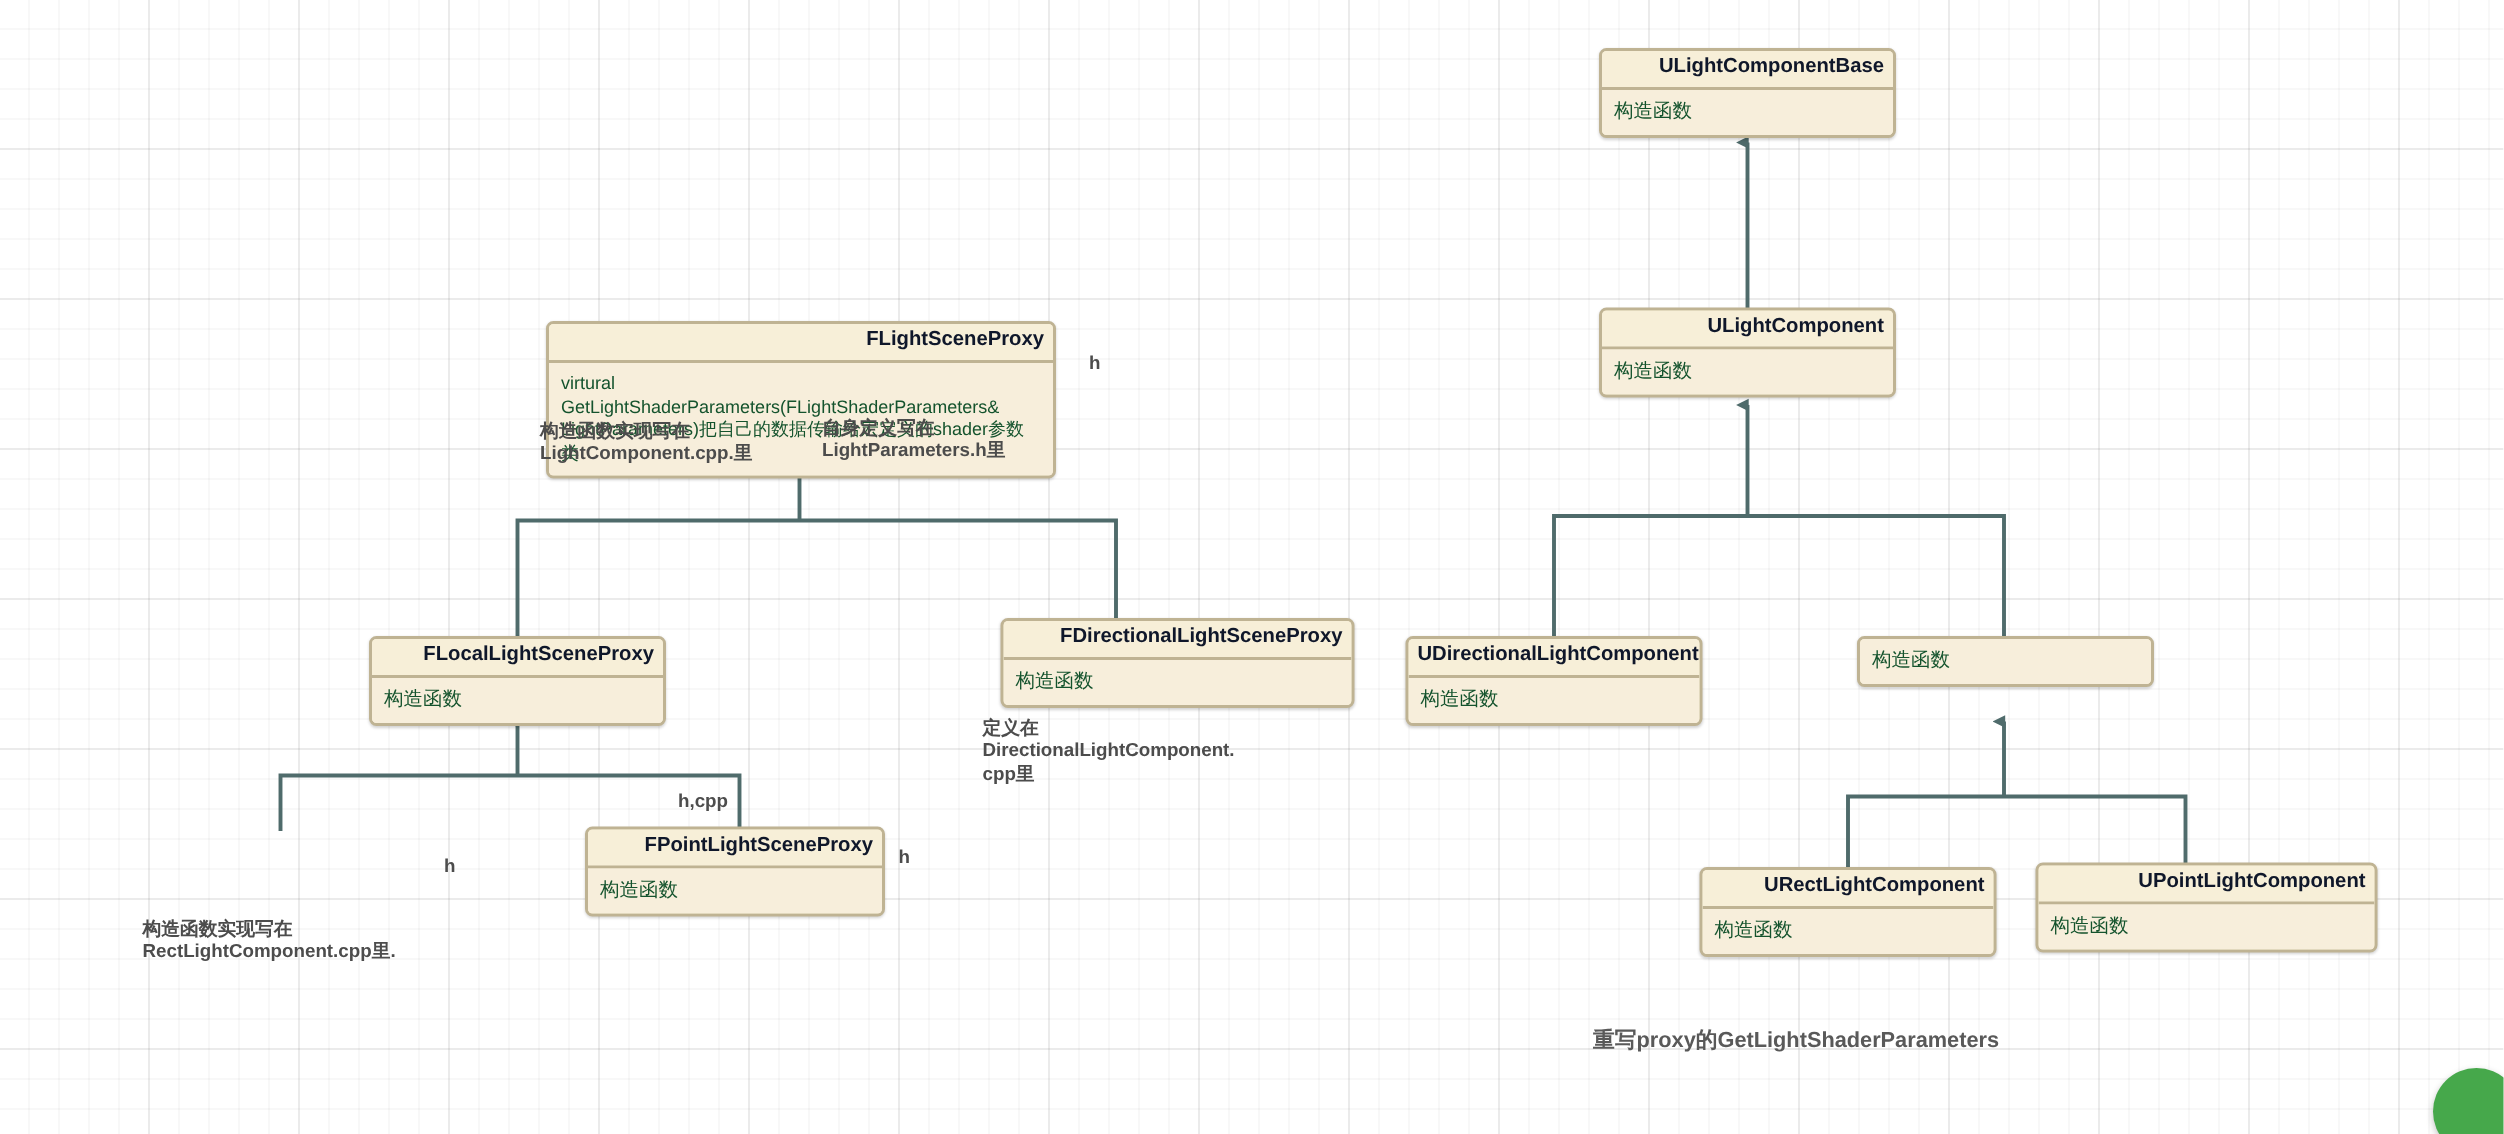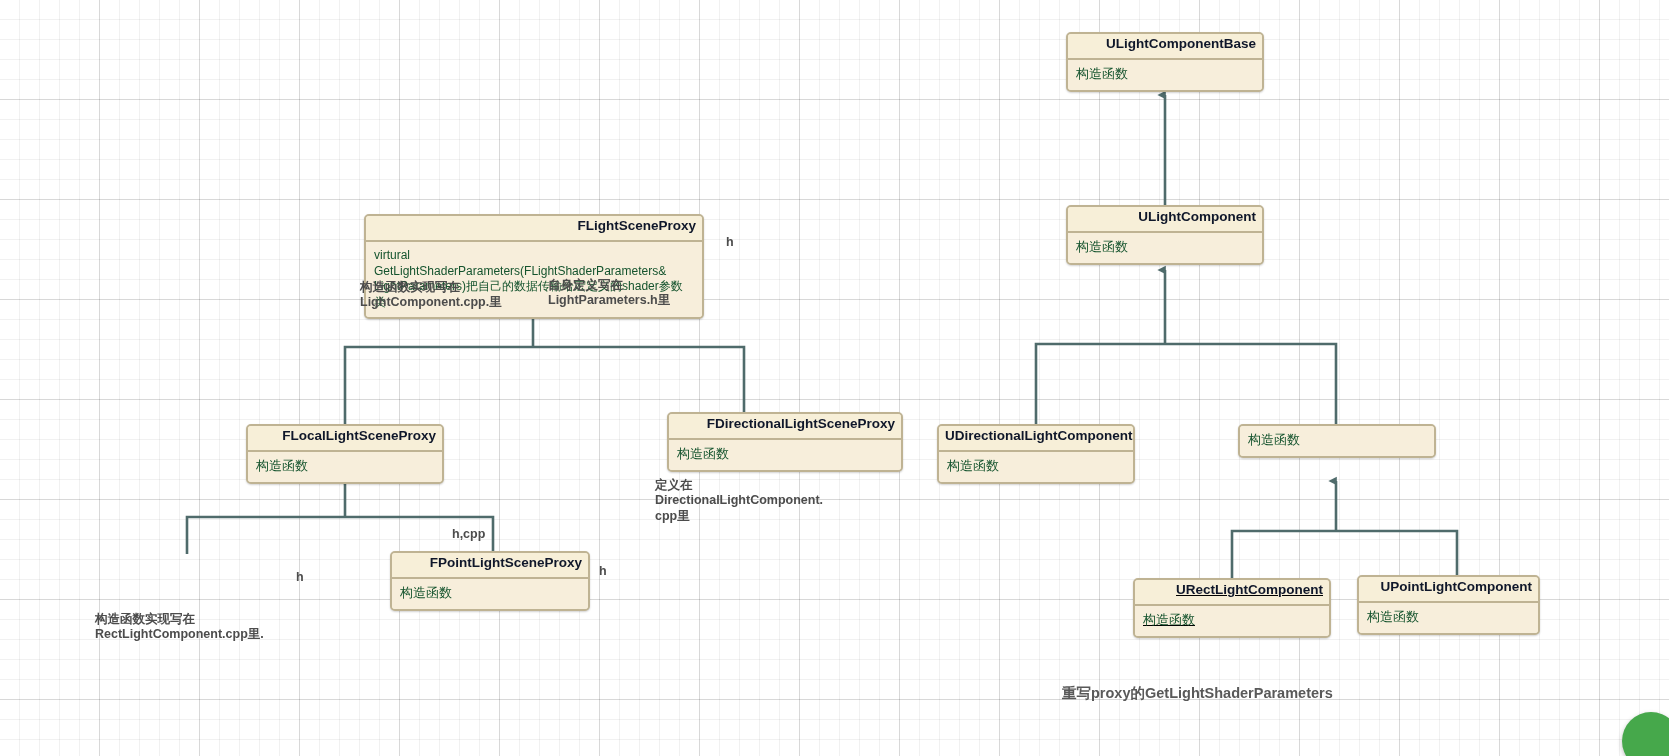--- a/index.html
+++ b/index.html
@@ -146,26 +146,26 @@
 
   <div class="uml" style="left:937px; top:424px; width:198px;">
     <div class="uml-title">UDirectionalLightComponent</div>
     <div class="uml-body">构造函数</div>
   </div>
 
   <div class="uml" style="left:1238px; top:424px; width:198px;">
     <div class="uml-body">构造函数</div>
   </div>
 
-  <div class="uml" style="left:1133px; top:578px; width:198px;text-decoration:underline;">
+  <div class="uml" style="left:1133px; top:578px; width:198px;">
     <div class="uml-title">URectLightComponent</div>
     <div class="uml-body">构造函数</div>
   </div>
 
-  <div class="uml" style="left:1357px; top:575px; width:183px;">
+  <div class="uml" style="left:1357px; top:575px; width:228px;">
     <div class="uml-title">UPointLightComponent</div>
     <div class="uml-body">构造函数</div>
   </div>
 
   <div class="note" style="left:360px; top:280px; width:180px;">构造函数实现写在
 LightComponent.cpp.里</div>
 
   <div class="note" style="left:548px; top:278px; width:160px;">自身定义写在
 LightParameters.h里</div>
 

